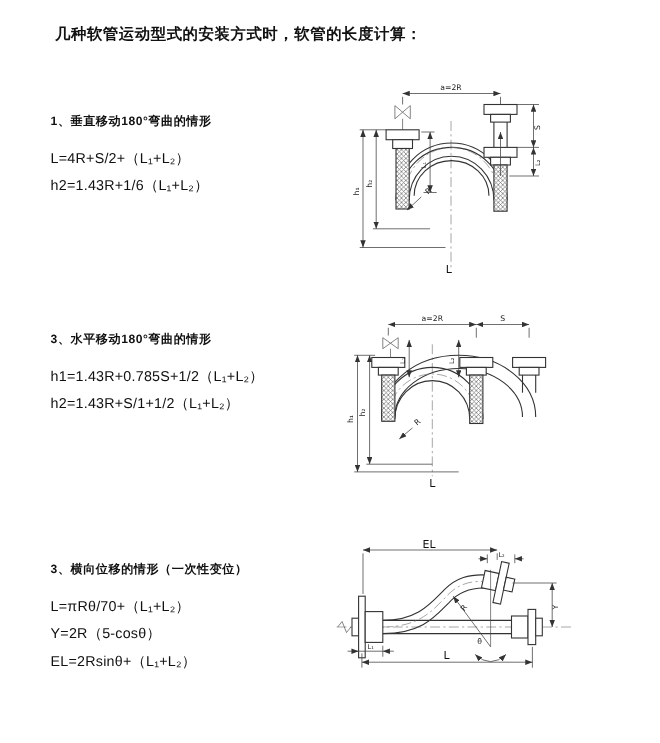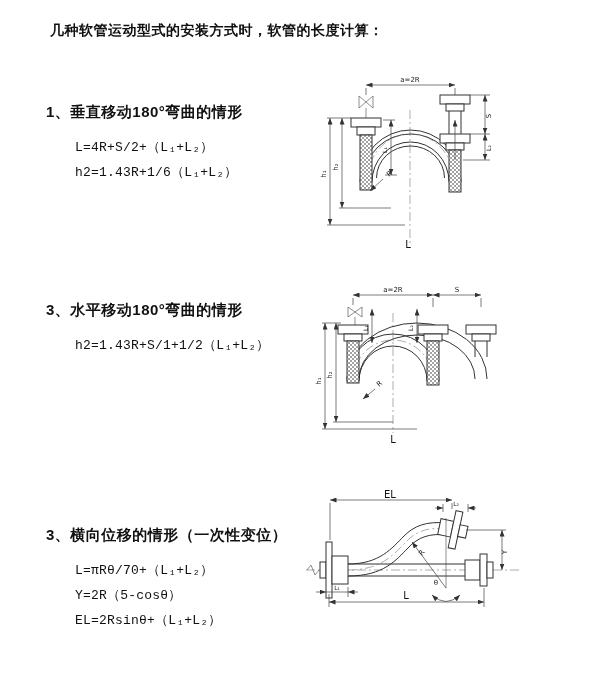--- a/index.html
+++ b/index.html
@@ -5,22 +5,22 @@
   html,body{margin:0;padding:0;background:#fff;}
   .page{
     position:relative;width:600px;height:675px;background:#ffffff;
     font-family:"Liberation Sans","DejaVu Sans",sans-serif;color:#111;overflow:hidden;
   }
   .title{
     position:absolute;left:35px;top:22px;font-size:14px;font-weight:bold;
     letter-spacing:0.5px;white-space:nowrap;margin-left:15px;
   }
   .section{position:absolute;left:46px;}
-  .sec-heading{font-size:15px;font-weight:bold;letter-spacing:0.5px;white-space:nowrap;margin:0 0 13px 0;}
-  .formula{font-size:13px;line-height:25px;margin-left:29px;white-space:nowrap;letter-spacing:0.2px;font-family:Liberation Mono, monospace;}
+  .sec-heading{font-size:11px;font-weight:bold;letter-spacing:0.5px;white-space:nowrap;margin:0 0 13px 0;}
+  .formula{font-size:13px;line-height:25px;white-space:nowrap;letter-spacing:0.2px;}
   .diagram{position:absolute;}
   svg{overflow:visible;}
   .part{stroke:#333;stroke-width:1;fill:#fff;}
   .hose{stroke:#333;stroke-width:1;fill:none;}
   .thin{stroke:#444;stroke-width:0.6;fill:none;}
   .dim{stroke:#444;stroke-width:0.7;fill:none;}
   .cl{stroke:#777;stroke-width:0.6;fill:none;stroke-dasharray:9 3 2 3;}
   text.dl{font-family:"DejaVu Sans",sans-serif;font-size:7px;fill:#222;}
   text.dl-big{font-family:"DejaVu Sans",sans-serif;font-size:10px;fill:#111;}
   text.dl-sm{font-family:"DejaVu Sans",sans-serif;font-size:6px;fill:#222;}
@@ -126,20 +126,21 @@
       <g>
         <line class="dim" x1="70" y1="107" x2="57" y2="119" marker-end="url(#arw)"></line>
         <text class="dl" x="76" y="105" transform="rotate(-40 76 105)">R</text>
       </g>
       <text class="dl-big" x="95" y="176" text-anchor="middle">L</text>
     </svg>
   </div>
 
   <div class="section" style="top:301px">
     <div class="sec-heading">3、水平移动180°弯曲的情形</div>
+    <div class="formula">h1=1.43R+0.785S+1/2（L₁+L₂）</div>
     <div class="formula">h2=1.43R+S/1+1/2（L₁+L₂）</div>
   </div>
 
   <div class="diagram" style="left:313px;top:283px">
     <svg width="205" height="170" viewBox="0 0 205 170">
       <line class="cl" x1="80" y1="30" x2="80" y2="150"></line>
 
       <g>
         <path class="hose" d="M 34,96 A 70,56 0 0 1 174,96"></path>
         <path class="hose" d="M 46,96 A 58,44 0 0 1 162,96"></path>
@@ -202,21 +203,21 @@
       </g>
 
       <g>
         <line class="dim" x1="62" y1="106" x2="50" y2="116" marker-end="url(#arw)"></line>
         <text class="dl" x="66" y="104" transform="rotate(-40 66 104)">R</text>
       </g>
       <text class="dl-big" x="80" y="160" text-anchor="middle">L</text>
     </svg>
   </div>
 
-  <div class="section" style="top:526px">
+  <div class="section" style="top:510px">
     <div class="sec-heading">3、横向位移的情形（一次性变位）</div>
     <div class="formula">L=πRθ/70+（L₁+L₂）</div>
     <div class="formula">Y=2R（5-cosθ）</div>
     <div class="formula">EL=2Rsinθ+（L₁+L₂）</div>
   </div>
 
   <div class="diagram" style="left:300px;top:490px">
     <svg width="225" height="140" viewBox="0 0 225 140">
 
       <line class="cl" x1="6" y1="80" x2="220" y2="80"></line>

